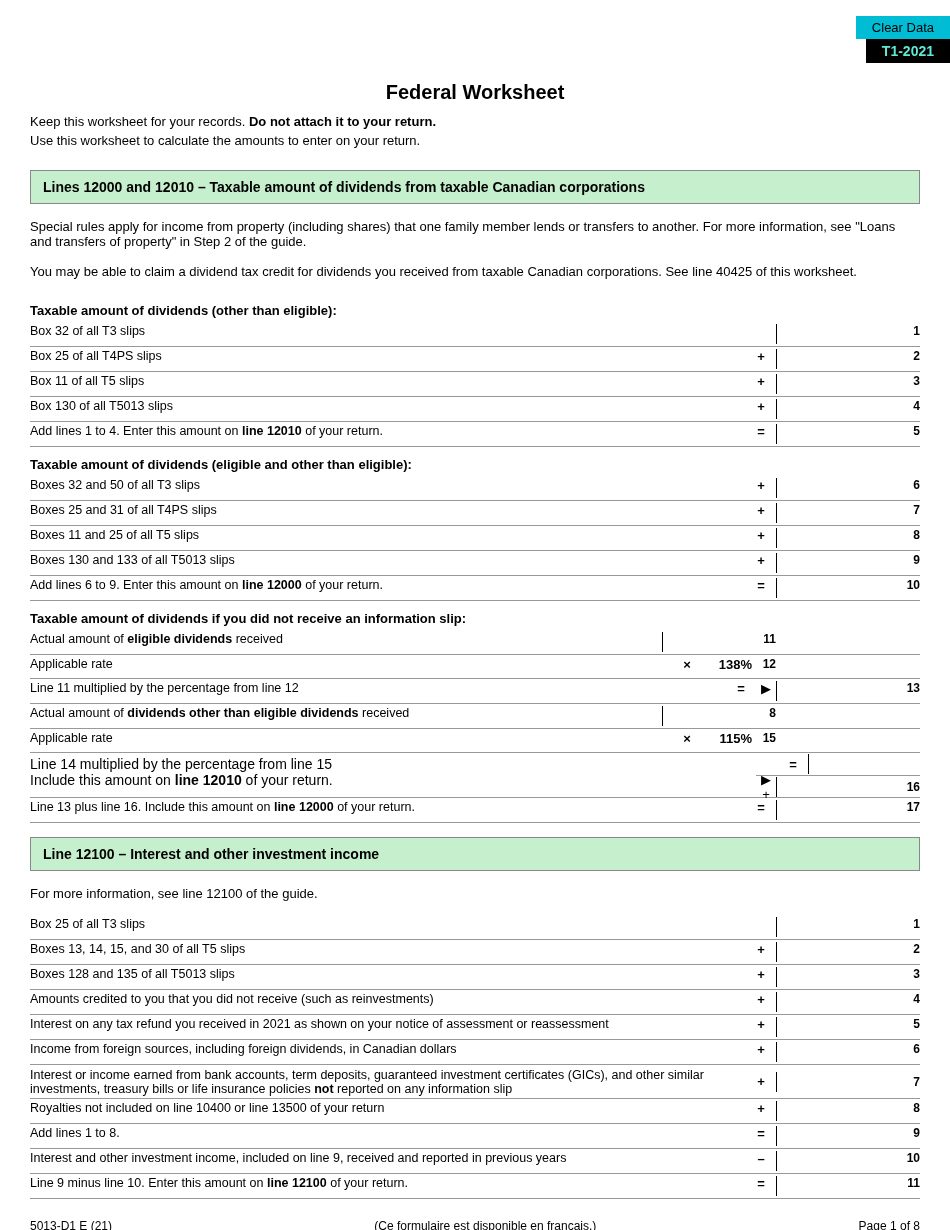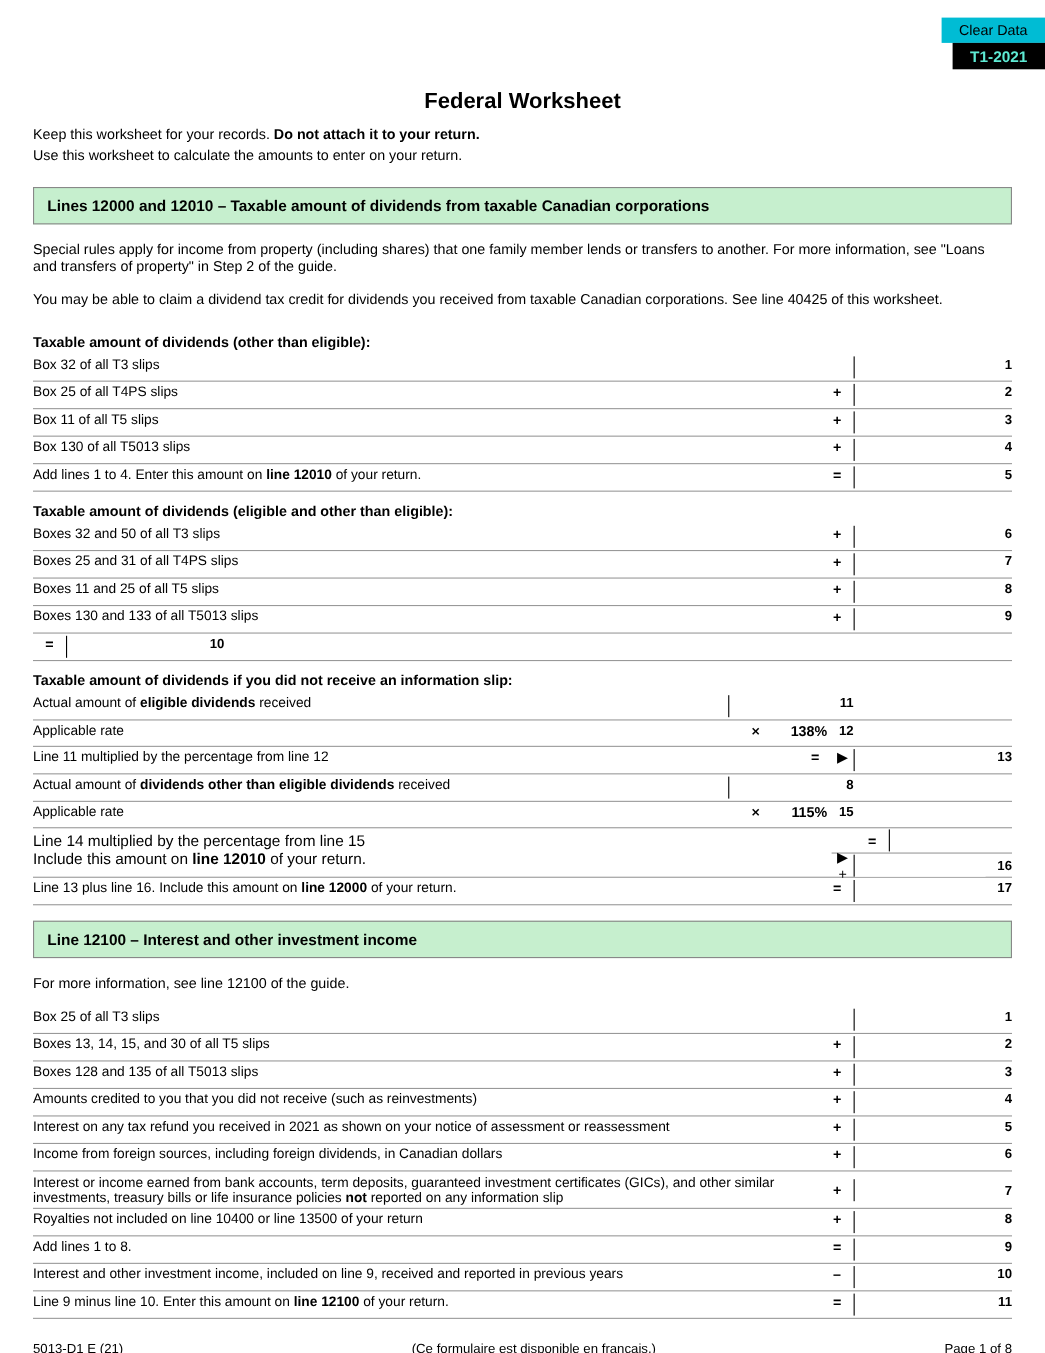--- a/index.html
+++ b/index.html
@@ -280,20 +280,21 @@
     <input class="row-input" type="text" value="" style="">
     <span class="row-num">8</span>
   </div>
   <div class="form-row">
     <span class="row-label">Boxes 130 and 133 of all T5013 slips</span>
     <span class="row-operator">+</span>
     <input class="row-input" type="text" value="" style="">
     <span class="row-num">9</span>
   </div>
   <div class="form-row">
+    <span class="row-label">Add lines 6 to 9. Enter this amount on <b>line 12000</b> of your return.</span>
     <span class="row-operator">=</span>
     <input class="row-input" type="text" value="" style="">
     <span class="row-num">10</span>
   </div>
 
   <div class="subsection-title">Taxable amount of dividends if you did not receive an information slip:</div>
 
   <div class="form-row">
     <span class="row-label">Actual amount of <b>eligible dividends</b> received</span>
     <span class="row-operator"></span>

